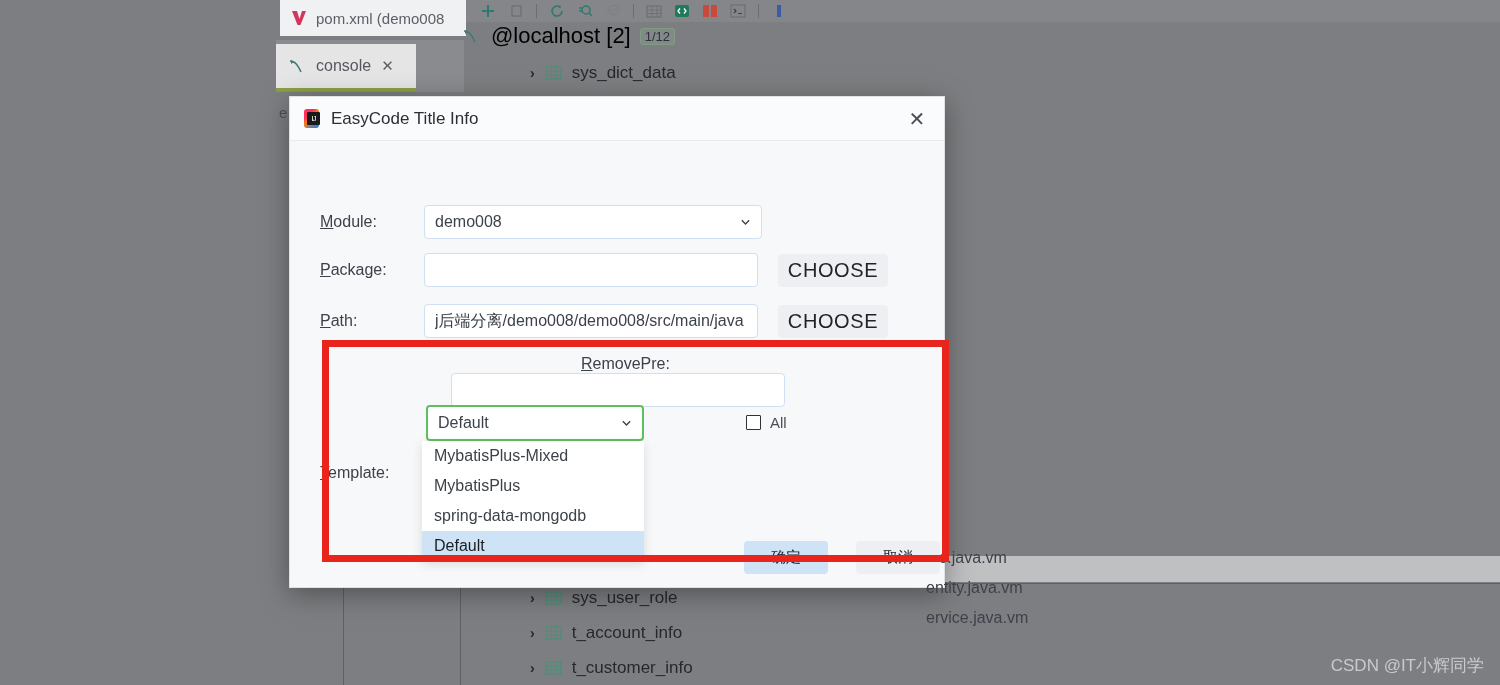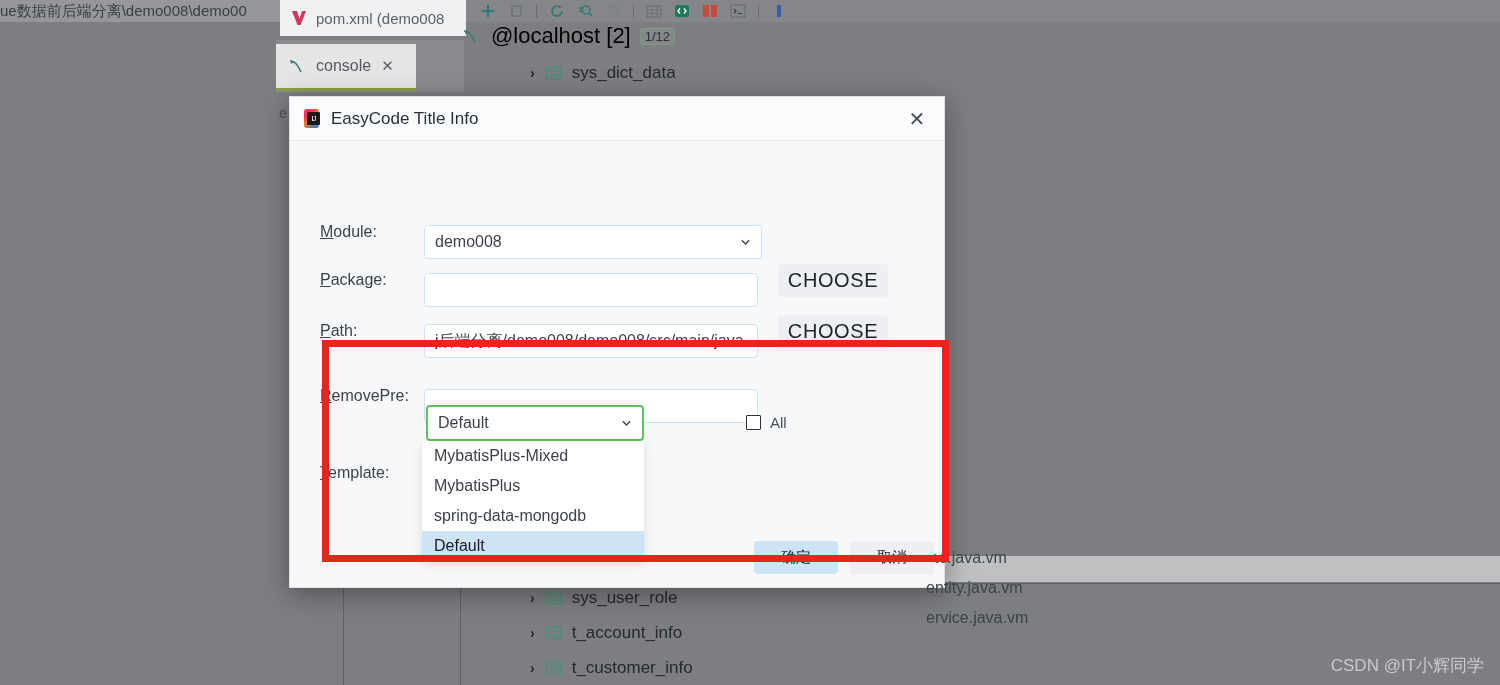--- a/index.html
+++ b/index.html
@@ -111,21 +111,21 @@
   .form-row { position: absolute; left: 0; width: 656px; display: flex; align-items: center; }
   .form-label {
     width: 134px; padding-left: 30px; font-size: 16px; color: #3d424a; flex: none;
   }
   .form-label u { text-decoration: underline; }
 
   .fld {
     height: 34px; border: 1px solid #cfe0f2; border-radius: 4px;
     background: #fff; font-size: 16px; color: #3d424a;
     padding: 0 10px; display: flex; align-items: center;
-    overflow: hidden; white-space: nowrap; margin-top: 20px;
+    overflow: hidden; white-space: nowrap;
   }
   .fld.sel { position: relative; padding-right: 30px; }
   .chev-dn {
     position: absolute; right: 10px; top: 50%; transform: translateY(-50%);
     width: 11px; height: 11px;
   }
   .btn-choose {
     height: 33px; min-width: 110px; background: #edeff2; border: none;
     border-radius: 4px; font-size: 20px; letter-spacing: .6px;
     color: #1f2329; display:flex; align-items:center; justify-content:center;
@@ -154,21 +154,21 @@
   .chk-row { display: flex; align-items: center; gap: 9px; }
   .chkbox {
     width: 15px; height: 15px; border: 1.6px solid #2f3338; background: #fff;
     border-radius: 1px; flex: none;
   }
   .chk-lbl { font-size: 15px; color: #4a4e55; white-space: nowrap; }
 
   .all-chk { position: absolute; left: 745px; top: 369px; }
   .opts { position: absolute; left: 810px; top: 365px; display: flex; flex-direction: column; gap: 21px; }
 
-  .dlg-footer { position: absolute; left: 6px; bottom: 14px; width: 656px; display: flex; justify-content: flex-end; gap: 12px; padding-right: 18px; }
+  .dlg-footer { position: absolute; left: 12px; bottom: 14px; width: 656px; display: flex; justify-content: flex-end; gap: 28px; padding-right: 18px; }
   .btn-primary {
     min-width: 84px; height: 33px; background: #cfe3f7; border: none; border-radius: 4px;
     font-size: 15px; color: #1b1d20; display:flex; align-items:center; justify-content:center;
     font-family: "Liberation Sans", sans-serif; cursor: pointer;
   }
   .btn-plain {
     min-width: 84px; height: 33px; background: #edeff2; border: none; border-radius: 4px;
     font-size: 15px; color: #1b1d20; display:flex; align-items:center; justify-content:center;
     font-family: "Liberation Sans", sans-serif; cursor: pointer;
   }
@@ -177,21 +177,20 @@
   #red-box {
     position: absolute; left: 322px; top: 340px; width: 627px; height: 222px;
     border: 7px solid #e8241c; pointer-events: none; z-index: 50;
   }
 </style>
 </head>
 <body>
 
 <div id="ide-bg">
 
-  <div class="bg-topbar-left">ue数据前后端分离\demo008\demo00</div>
 
   <div class="bg-editor-tab">
     <svg class="vmark" viewBox="0 0 18 18">
       <path d="M2 2 L7 2 L9.5 10 L12 2 L16 2 L10.5 16 L7.5 16 Z" fill="#d4355d"></path>
     </svg>
     <span class="lbl">pom.xml (demo008</span>
   </div>
 
   <div class="bg-tab-strip"></div>
   <div class="bg-console-tab">
@@ -357,21 +356,21 @@
     </div>
 
     <div class="form-row" style="top:163px;">
       <div class="form-label">
         <u>P</u><span>ath:</span>
       </div>
       <input class="fld" style="width: 334px; outline: none;" value="j后端分离/demo008/demo008/src/main/java">
       <button class="btn-choose" style="margin-left:20px;">CHOOSE</button>
     </div>
 
-    <div class="form-row" style="top:228px;">
+    <div class="form-row" style="top:214px;flex-direction:column;">
       <div class="form-label">
         <u>R</u><span>emovePre:</span>
       </div>
       <input class="fld" style="width: 334px; outline: none;" value="">
     </div>
 
     <div class="form-row" style="top:323px;">
       <div class="form-label">
         <u>T</u><span>emplate:</span>
       </div>

